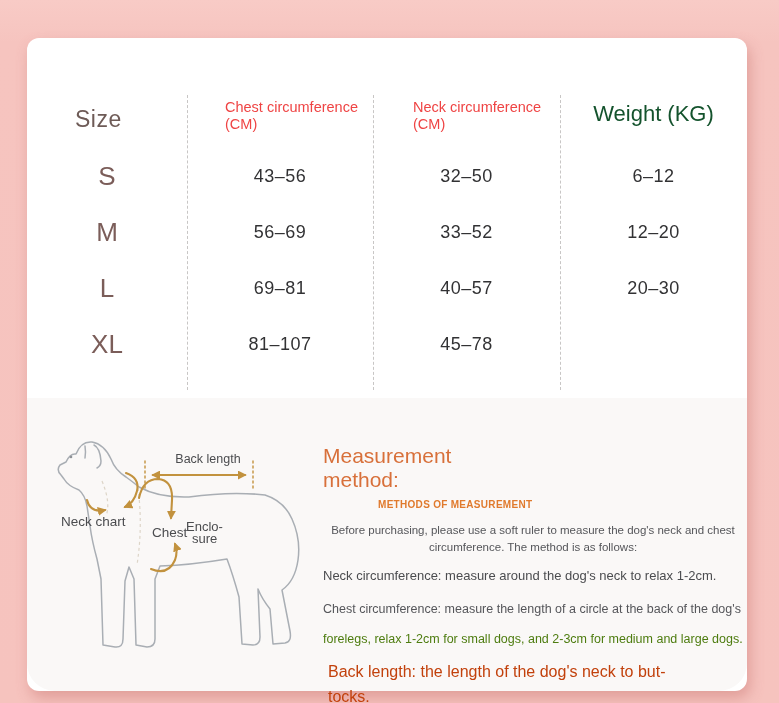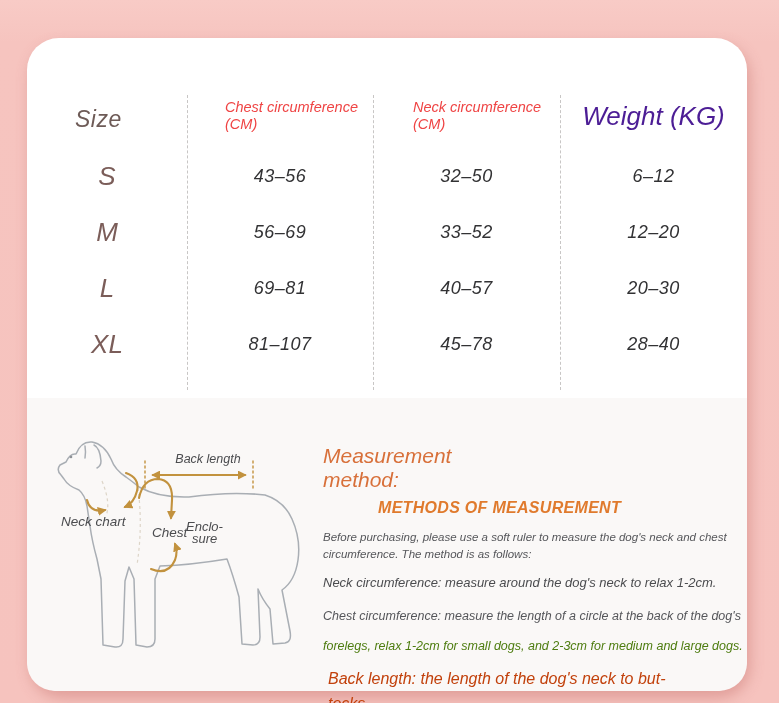--- a/index.html
+++ b/index.html
@@ -5,23 +5,22 @@
   * { margin:0; padding:0; box-sizing:border-box; }
   html,body { width:779px; height:703px; }
   body { font-family:"Liberation Sans", sans-serif; }
   .stage {
     position:relative; width:779px; height:703px;
     background:linear-gradient(180deg,#f8cbc6 0%, #f6c4bf 6%, #f6c3be 100%);
     overflow:hidden;
   }
   .card {
     position:absolute; left:27px; top:38px; width:720px; height:653px;
-    background:#ffffff; border-radius:32px;
+    background:#ffffff; border-radius:12px;
     box-shadow:3px 7px 14px rgba(198,114,108,0.45);
-    font-style:italic;
   }
   
   .table {
     position:absolute; left:0; top:0; width:720px; height:360px;
     display:grid;
     grid-template-columns:160px 186px 187px 187px;
     grid-template-rows:62px 56px 56px 56px 56px;
     padding-top:48px;
   }
   .vline {
@@ -34,35 +33,35 @@
     padding:20px 0 0 48px; font-size:23px; color:#6e5b57; letter-spacing:0.5px;
   }
   .small-h {
     display:block; padding-top:13px; font-size:14.5px; line-height:1.2;
     color:#ef4444;
   }
   .chest-h { padding-left:38px; }
   .neck-h  { padding-left:40px; }
   .weight-h {
     align-items:flex-start; padding-top:15px;
-    font-size:26px; color:#4c1d95;
+    font-size:22px; color:#14532d;
   }
   .size-cell  { font-size:26px; color:#7b5d59; }
   .value-cell { font-size:18px; color:#323234; letter-spacing:0.5px; }
   
   .lower {
     position:absolute; left:0; top:360px; width:720px; height:293px;
     background:#faf8f7; border-radius:0 0 28px 28px;
   }
   .dog-svg { position:absolute; left:14px; top:20px; }
   .measure { position:absolute; left:296px; top:46px; width:420px; }
   .m-title { font-size:21px; line-height:1.15; color:#d8703a; }
-  .m-sub   { margin:7px 0 0 7px; font-size:16px; font-weight:700;
+  .m-sub   { margin:7px 0 0 7px; font-size:10px; font-weight:700;
              color:#e07a2d; letter-spacing:0.3px;padding-left:48px; }
-  .m-intro { margin-top:12px; font-size:11.5px; line-height:1.45; color:#55565a; }
+  .m-intro { margin-top:12px; font-size:11.5px; line-height:1.45; color:#55565a;text-align:center; }
   .m-neck  { margin-top:12px; font-size:13px; color:#4b4c4f; }
   .m-chest1{ margin-top:19px; font-size:12.5px; color:#55565a; }
   .m-chest2{ margin-top:16px; font-size:12.5px; color:#4d7c0f; }
   .m-back  { margin-top:13px; padding-left:5px; font-size:16px;
              line-height:1.6; color:#c2410c; }
   svg text { font-family:"Liberation Sans", sans-serif; }
 </style>
 </head>
 <body>
 
@@ -96,21 +95,20 @@
       <div class="cell value-cell">12–20</div>
 
       <div class="cell size-cell">L</div>
       <div class="cell value-cell">69–81</div>
       <div class="cell value-cell">40–57</div>
       <div class="cell value-cell">20–30</div>
 
       <div class="cell size-cell">XL</div>
       <div class="cell value-cell">81–107</div>
       <div class="cell value-cell">45–78</div>
-      <div class="cell value-cell">28–40</div>
     </div>
 
     <div class="lower">
 
       <svg class="dog-svg" width="290" height="240" viewBox="0 0 290 240">
         <defs>
           <marker id="ah" viewBox="0 0 10 10" refX="8" refY="5" markerWidth="9" markerHeight="9" markerUnits="userSpaceOnUse" orient="auto-start-reverse">
             <path d="M0,0 L10,5 L0,10 Z" fill="#c2923e"></path>
           </marker>
         </defs>

